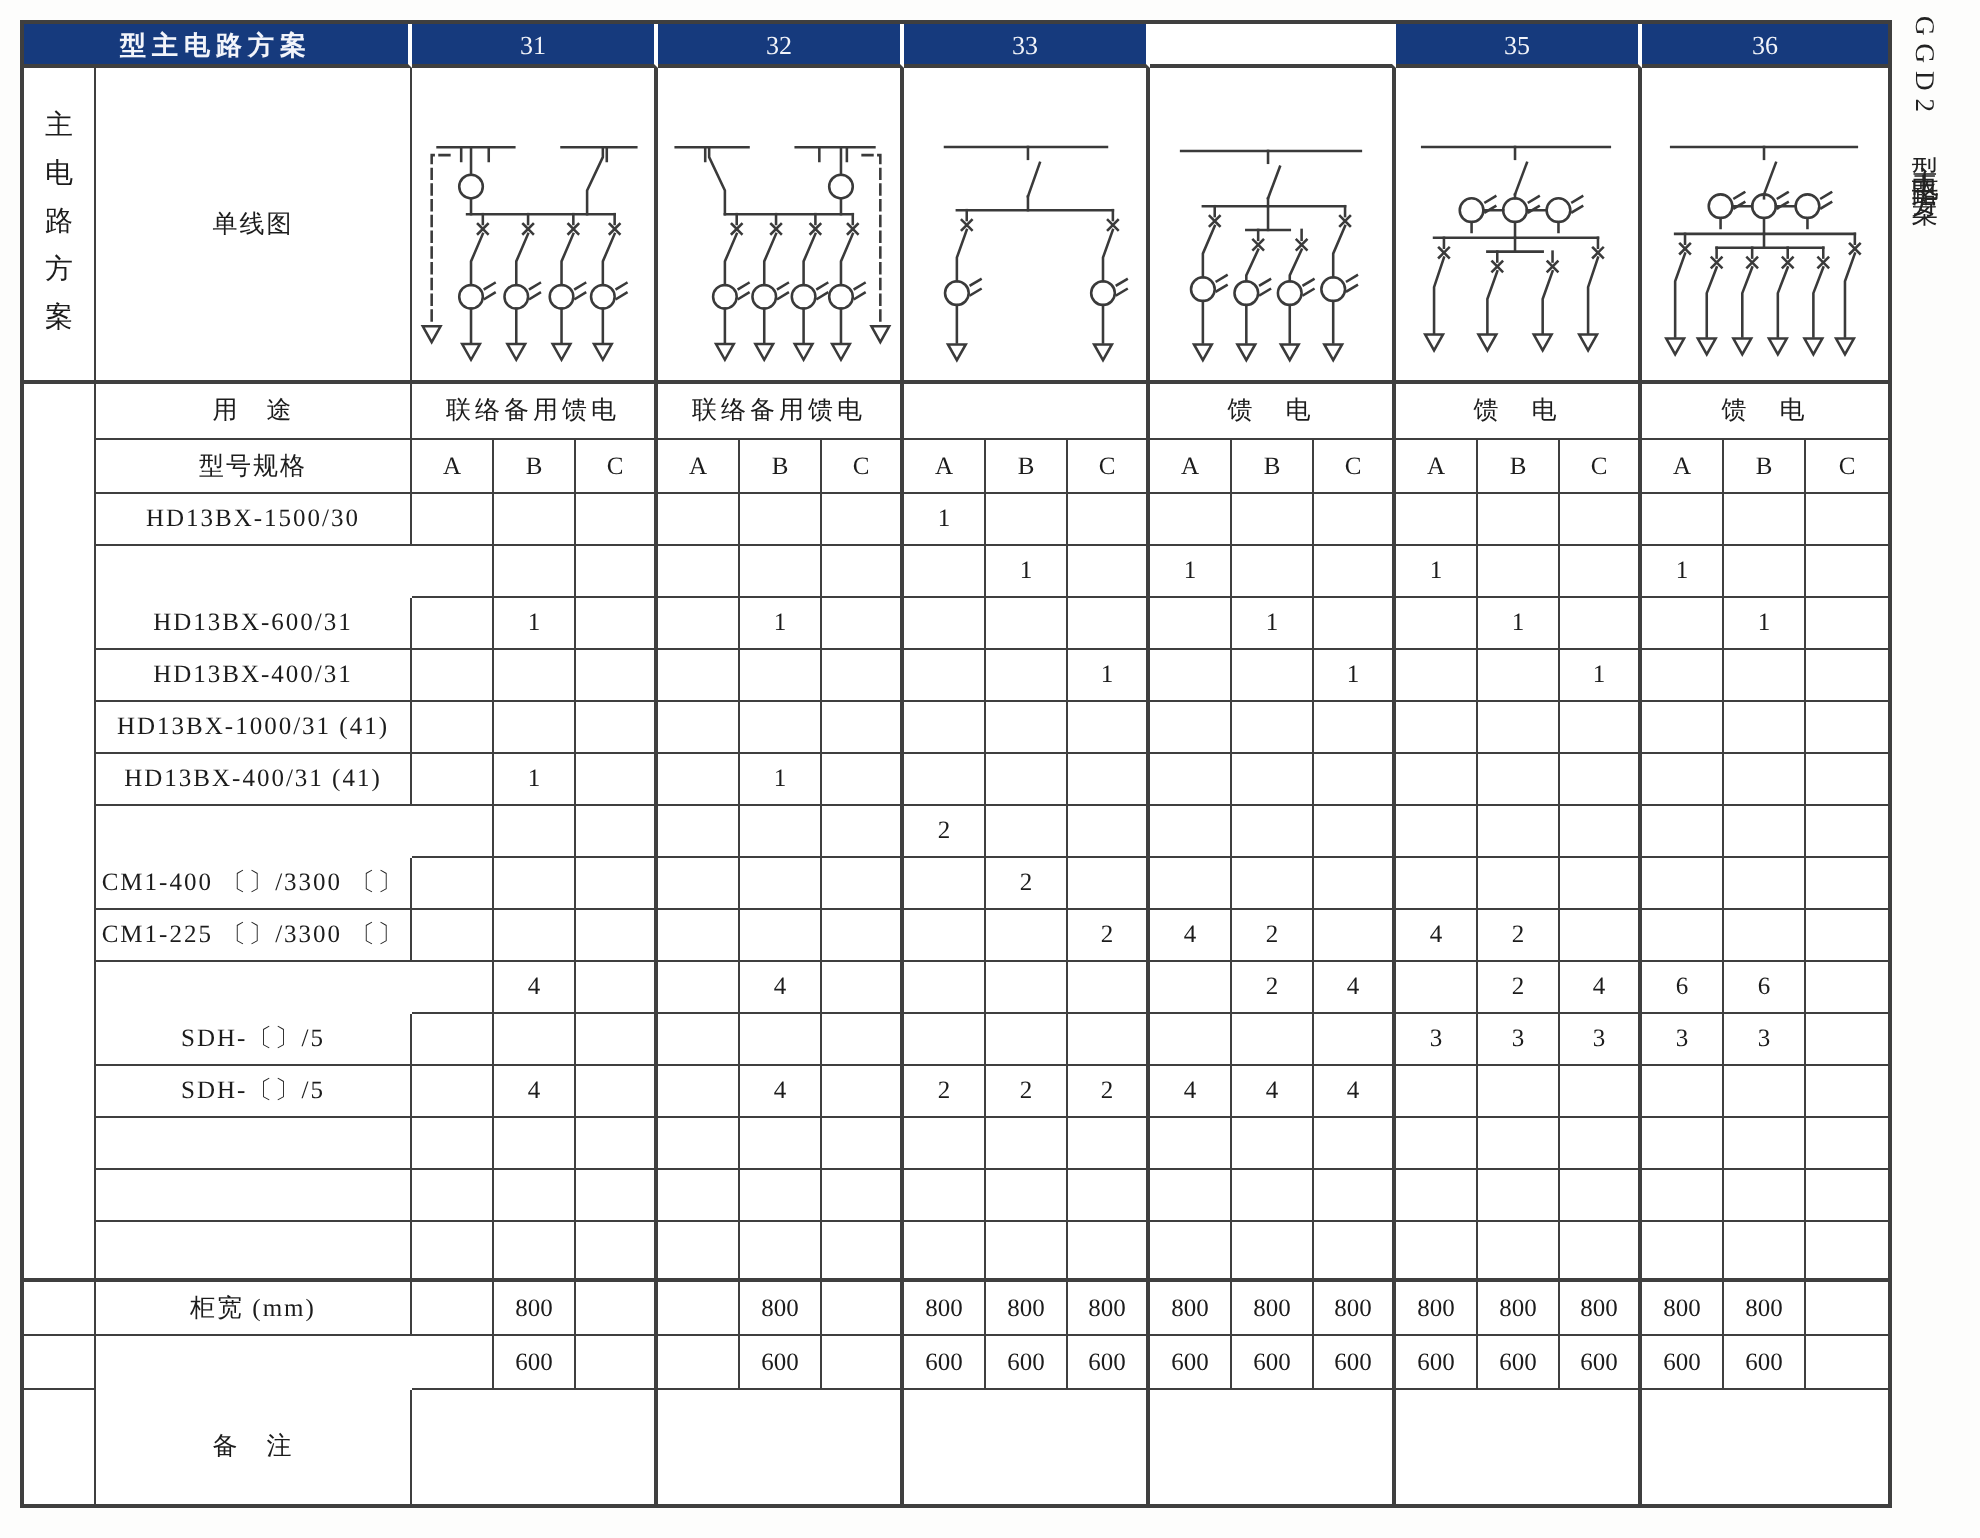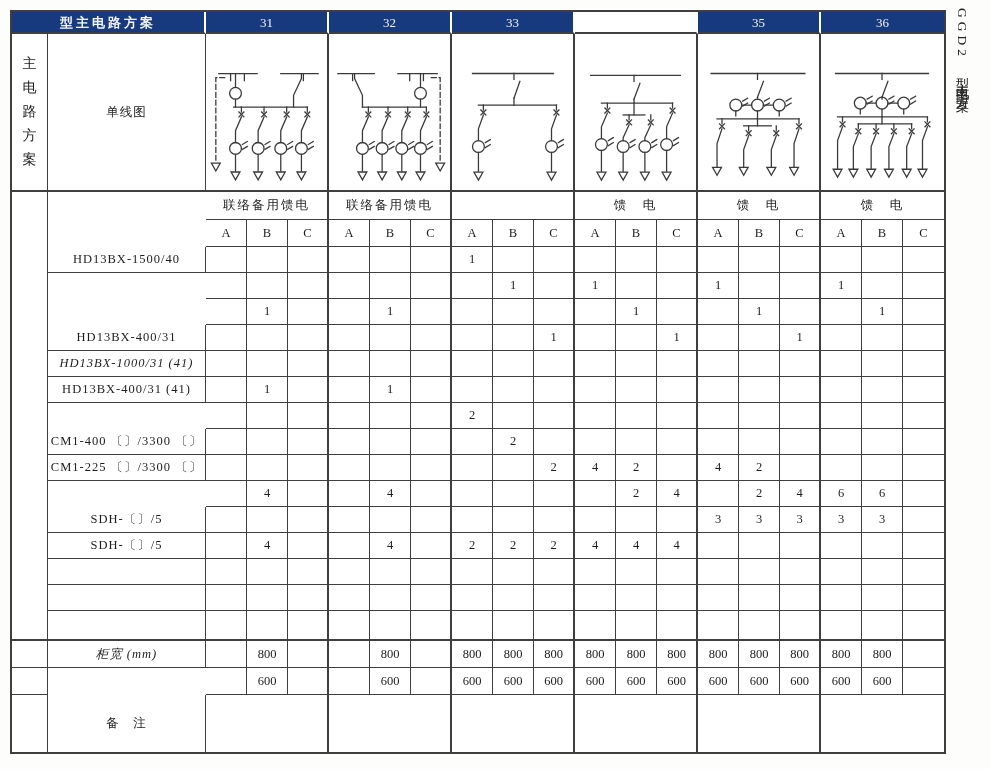--- a/index.html
+++ b/index.html
@@ -282,45 +282,47 @@
             <path d="M69 101L64 114V136"></path>
         <path class="ar" d="M59.5 137h9l-4.5 8z"></path>
         <path d="M87 91V96"></path>
             <path d="M84.5 96l5 5M89.5 96l-5 5"></path>
             <path d="M87 101L82 114V136"></path>
         <path class="ar" d="M77.5 137h9l-4.5 8z"></path>
       </g>
     </svg>
   </div>
       <div class="c bb2" style="grid-area: 3 / 1 / span 17;"></div>
+      <div class="c lbl" style="grid-area: 3 / 2;">用　途</div>
       <div class="c usage sb" style="grid-area: 3 / 3 / auto / span 3;">联络备用馈电</div>
       <div class="c usage sb" style="grid-area: 3 / 6 / auto / span 3;">联络备用馈电</div>
       <div class="c usage sb" style="grid-area: 3 / 9 / auto / span 3;"></div>
       <div class="c usage sb" style="grid-area: 3 / 12 / auto / span 3;">馈　电</div>
       <div class="c usage sb" style="grid-area: 3 / 15 / auto / span 3;">馈　电</div>
       <div class="c usage lastcol" style="grid-area: 3 / 18 / auto / span 3;">馈　电</div>
+      <div class="c lbl" style="grid-area: 4 / 2;">型号规格</div>
       <div class="c " style="grid-area: 4 / 3;">A</div>
       <div class="c " style="grid-area: 4 / 4;">B</div>
       <div class="c sb" style="grid-area: 4 / 5;">C</div>
       <div class="c " style="grid-area: 4 / 6;">A</div>
       <div class="c " style="grid-area: 4 / 7;">B</div>
       <div class="c sb" style="grid-area: 4 / 8;">C</div>
       <div class="c " style="grid-area: 4 / 9;">A</div>
       <div class="c " style="grid-area: 4 / 10;">B</div>
       <div class="c sb" style="grid-area: 4 / 11;">C</div>
       <div class="c " style="grid-area: 4 / 12;">A</div>
       <div class="c " style="grid-area: 4 / 13;">B</div>
       <div class="c sb" style="grid-area: 4 / 14;">C</div>
       <div class="c " style="grid-area: 4 / 15;">A</div>
       <div class="c " style="grid-area: 4 / 16;">B</div>
       <div class="c sb" style="grid-area: 4 / 17;">C</div>
       <div class="c " style="grid-area: 4 / 18;">A</div>
       <div class="c " style="grid-area: 4 / 19;">B</div>
       <div class="c lastcol" style="grid-area: 4 / 20;">C</div>
-      <div class="c lbl" style="grid-area: 5 / 2;">HD13BX-1500/40</div>
+      <div class="c lbl" style="grid-area: 5 / 2;">HD13BX-1500/30</div>
       <div class="c " style="grid-area: 5 / 3;"></div>
       <div class="c " style="grid-area: 5 / 4;"></div>
       <div class="c sb" style="grid-area: 5 / 5;"></div>
       <div class="c " style="grid-area: 5 / 6;"></div>
       <div class="c " style="grid-area: 5 / 7;"></div>
       <div class="c sb" style="grid-area: 5 / 8;"></div>
       <div class="c " style="grid-area: 5 / 9;">1</div>
       <div class="c " style="grid-area: 5 / 10;"></div>
       <div class="c sb" style="grid-area: 5 / 11;"></div>
       <div class="c " style="grid-area: 5 / 12;"></div>
@@ -343,20 +345,21 @@
       <div class="c sb" style="grid-area: 6 / 11;"></div>
       <div class="c " style="grid-area: 6 / 12;">1</div>
       <div class="c " style="grid-area: 6 / 13;"></div>
       <div class="c sb" style="grid-area: 6 / 14;"></div>
       <div class="c " style="grid-area: 6 / 15;">1</div>
       <div class="c " style="grid-area: 6 / 16;"></div>
       <div class="c sb" style="grid-area: 6 / 17;"></div>
       <div class="c " style="grid-area: 6 / 18;">1</div>
       <div class="c " style="grid-area: 6 / 19;"></div>
       <div class="c lastcol" style="grid-area: 6 / 20;"></div>
+      <div class="c lbl" style="grid-area: 7 / 2;">HD13BX-600/31</div>
       <div class="c " style="grid-area: 7 / 3;"></div>
       <div class="c " style="grid-area: 7 / 4;">1</div>
       <div class="c sb" style="grid-area: 7 / 5;"></div>
       <div class="c " style="grid-area: 7 / 6;"></div>
       <div class="c " style="grid-area: 7 / 7;">1</div>
       <div class="c sb" style="grid-area: 7 / 8;"></div>
       <div class="c " style="grid-area: 7 / 9;"></div>
       <div class="c " style="grid-area: 7 / 10;"></div>
       <div class="c sb" style="grid-area: 7 / 11;"></div>
       <div class="c " style="grid-area: 7 / 12;"></div>
@@ -380,21 +383,21 @@
       <div class="c sb" style="grid-area: 8 / 11;">1</div>
       <div class="c " style="grid-area: 8 / 12;"></div>
       <div class="c " style="grid-area: 8 / 13;"></div>
       <div class="c sb" style="grid-area: 8 / 14;">1</div>
       <div class="c " style="grid-area: 8 / 15;"></div>
       <div class="c " style="grid-area: 8 / 16;"></div>
       <div class="c sb" style="grid-area: 8 / 17;">1</div>
       <div class="c " style="grid-area: 8 / 18;"></div>
       <div class="c " style="grid-area: 8 / 19;"></div>
       <div class="c lastcol" style="grid-area: 8 / 20;"></div>
-      <div class="c lbl" style="grid-area: 9 / 2; font-style: italic;">HD13BX-1000/31 (41)</div>
+      <div class="c lbl" style="grid-area: 9 / 2;">HD13BX-1000/31 (41)</div>
       <div class="c " style="grid-area: 9 / 3;"></div>
       <div class="c " style="grid-area: 9 / 4;"></div>
       <div class="c sb" style="grid-area: 9 / 5;"></div>
       <div class="c " style="grid-area: 9 / 6;"></div>
       <div class="c " style="grid-area: 9 / 7;"></div>
       <div class="c sb" style="grid-area: 9 / 8;"></div>
       <div class="c " style="grid-area: 9 / 9;"></div>
       <div class="c " style="grid-area: 9 / 10;"></div>
       <div class="c sb" style="grid-area: 9 / 11;"></div>
       <div class="c " style="grid-area: 9 / 12;"></div>
@@ -588,21 +591,21 @@
       <div class="c  bb2" style="grid-area: 19 / 12;"></div>
       <div class="c  bb2" style="grid-area: 19 / 13;"></div>
       <div class="c sb bb2" style="grid-area: 19 / 14;"></div>
       <div class="c  bb2" style="grid-area: 19 / 15;"></div>
       <div class="c  bb2" style="grid-area: 19 / 16;"></div>
       <div class="c sb bb2" style="grid-area: 19 / 17;"></div>
       <div class="c  bb2" style="grid-area: 19 / 18;"></div>
       <div class="c  bb2" style="grid-area: 19 / 19;"></div>
       <div class="c lastcol bb2" style="grid-area: 19 / 20;"></div>
       <div class="c " style="grid-area: 20 / 1;"></div>
-      <div class="c lbl" style="grid-area: 20 / 2; font-style: italic;">柜宽 (mm)</div>
+      <div class="c lbl" style="grid-area: 20 / 2;">柜宽 (mm)</div>
       <div class="c " style="grid-area: 20 / 3;"></div>
       <div class="c " style="grid-area: 20 / 4;">800</div>
       <div class="c sb" style="grid-area: 20 / 5;"></div>
       <div class="c " style="grid-area: 20 / 6;"></div>
       <div class="c " style="grid-area: 20 / 7;">800</div>
       <div class="c sb" style="grid-area: 20 / 8;"></div>
       <div class="c " style="grid-area: 20 / 9;">800</div>
       <div class="c " style="grid-area: 20 / 10;">800</div>
       <div class="c sb" style="grid-area: 20 / 11;">800</div>
       <div class="c " style="grid-area: 20 / 12;">800</div>

